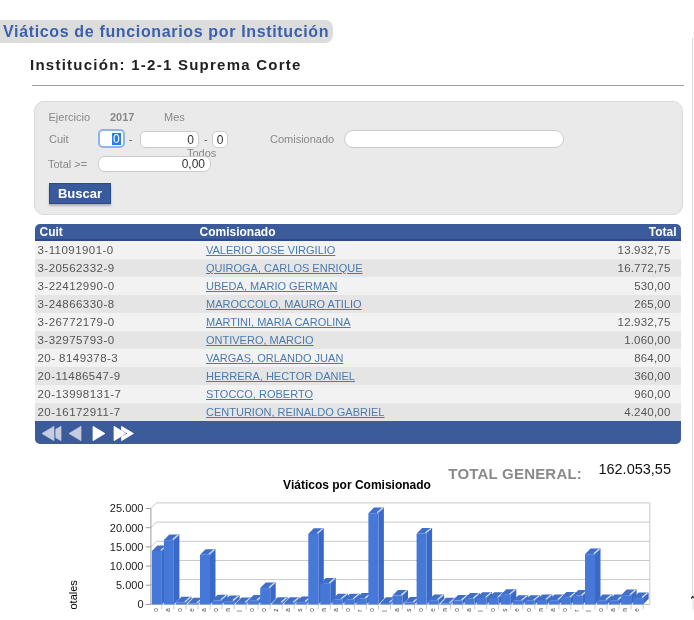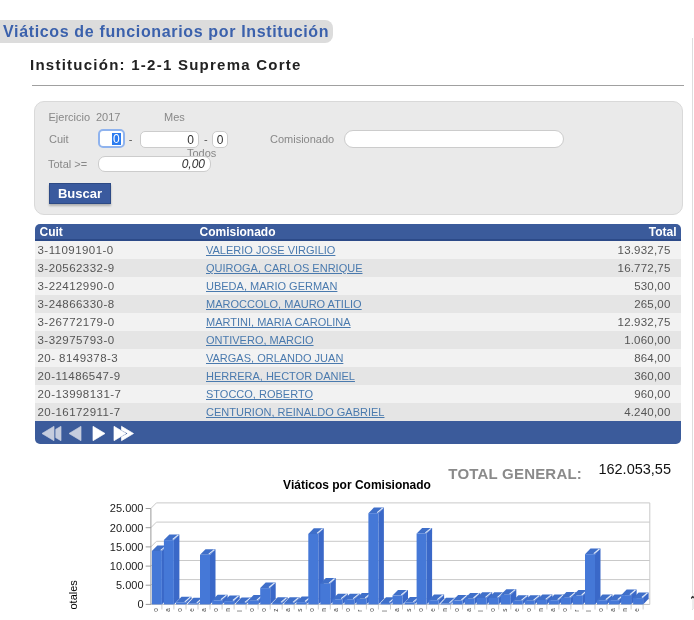--- a/index.html
+++ b/index.html
@@ -16,21 +16,21 @@
 .val{position:absolute;font-size:11px;color:#888;}
 input{position:absolute;box-sizing:border-box;font-family:"Liberation Sans",sans-serif;}
 .inp{border:1px solid #ccc;border-radius:5px;background:#fff;font-size:12px;color:#333;}
 #cuit1{left:97.5px;top:129px;width:27.5px;height:19px;border:2px solid #8fb3ee;border-radius:5px;
  background:#fff;box-sizing:border-box;}
 #cuit1 .sel{position:absolute;right:2.5px;top:1.5px;bottom:1.5px;width:8.5px;background:#2b7bf0;
  color:#fff;font-size:12px;line-height:13px;text-align:center;}
 #cuit2{left:140px;top:131px;width:59px;height:17px;text-align:right;padding:0 4px;}
 #cuit3{left:212px;top:131px;width:16px;height:17px;text-align:center;padding:0;}
 #comis{left:344px;top:130px;width:220px;height:18px;border-radius:9px;}
-#totinp{left:98px;top:156px;width:113px;height:16px;text-align:right;padding:0 5px;border-radius:7px;font-style:italic;}
+#totinp{left:98px;top:156px;width:113px;height:16px;text-align:right;padding:0 5px;border-radius:7px;}
 #buscar{left:49px;top:183px;width:62px;height:21px;background:#3a5a9e;border:1px solid #2d4a85;
  border-radius:0;color:#fff;font-weight:bold;font-size:13px;text-align:center;line-height:19px;box-shadow:0 1.5px 2px rgba(0,0,0,0.25);box-sizing:border-box;}
 #table{left:35px;top:224px;width:646px;}
 #thead{height:15px;background:#3b5b9b;border-radius:5px 5px 0 0;border-bottom:2px solid #2c4a88;
  position:relative;color:#fff;font-weight:bold;font-size:12px;line-height:17px;box-sizing:content-box;}
 #thead .c1{position:absolute;left:4.5px;}
 #thead .c2{position:absolute;left:164.5px;}
 #thead .c3{position:absolute;right:4.5px;}
 .trow{height:18px;position:relative;font-size:11.5px;line-height:18px;color:#555;}
 .odd{background:#f2f2f2;}
@@ -44,21 +44,21 @@
 #totval{right:23px;top:461px;font-size:14.5px;color:#111;}
 #chart{left:0;top:460px;}
 </style></head>
 <body>
 <div class="abs" id="titlechip">Viáticos de funcionarios por Institución</div>
 <div class="abs" id="inst">Institución: 1-2-1 Suprema Corte</div>
 <div class="abs" id="hr1"></div>
 <div class="abs" id="vline"></div>
 <div class="abs" id="panel"></div>
 <span class="lbl" style="left:48.5px;top:111px;">Ejercicio</span>
-<span class="val" style="left:96px;top:111px;">2017</span>
+<span class="val" style="left:110px;top:111px;font-weight:bold;">2017</span>
 <span class="lbl" style="left:164px;top:111px;">Mes</span>
 <span class="val" style="left:187px;top:111px;margin-top:36px;">Todos</span>
 <span class="lbl" style="left:49px;top:133px;">Cuit</span>
 <div class="abs" id="cuit1" style="position:absolute;">
     <span class="sel">0</span>
   </div>
 <span class="lbl" style="left:128.7px;top:133px;color:#555;">-</span>
 <input class="inp" id="cuit2" value="0" style="">
 <span class="lbl" style="left:204px;top:133px;color:#555;">-</span>
 <input class="inp" id="cuit3" value="0" style="">

